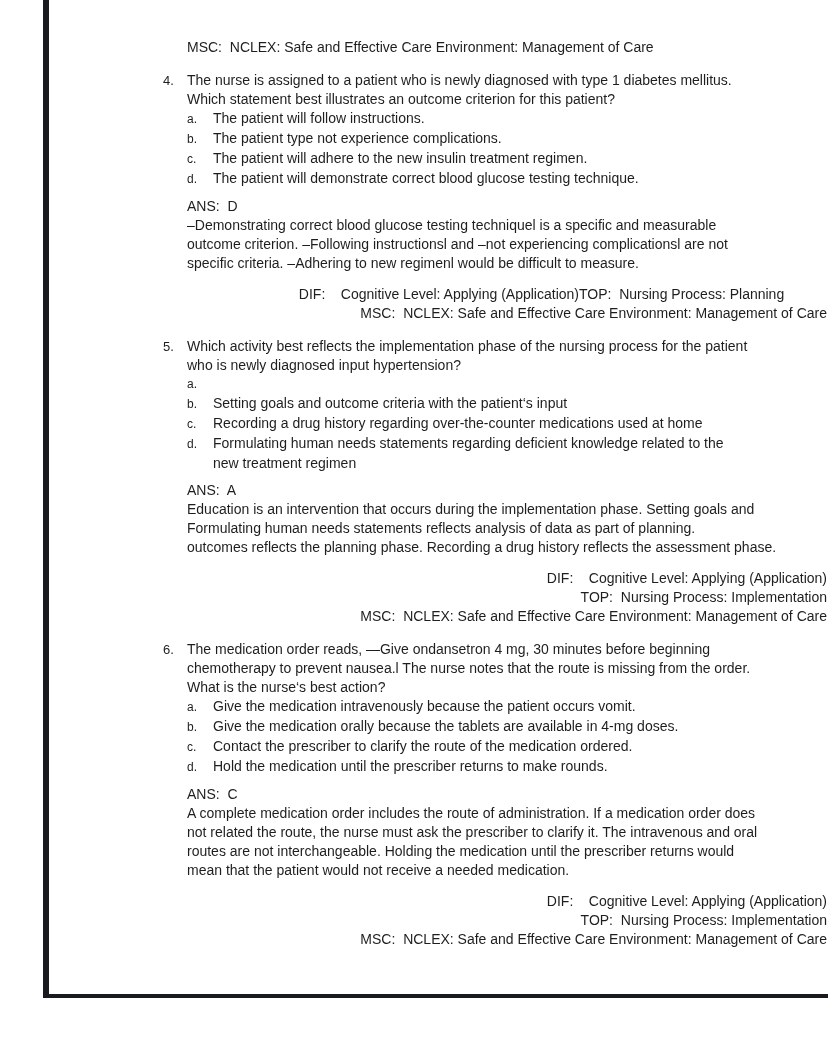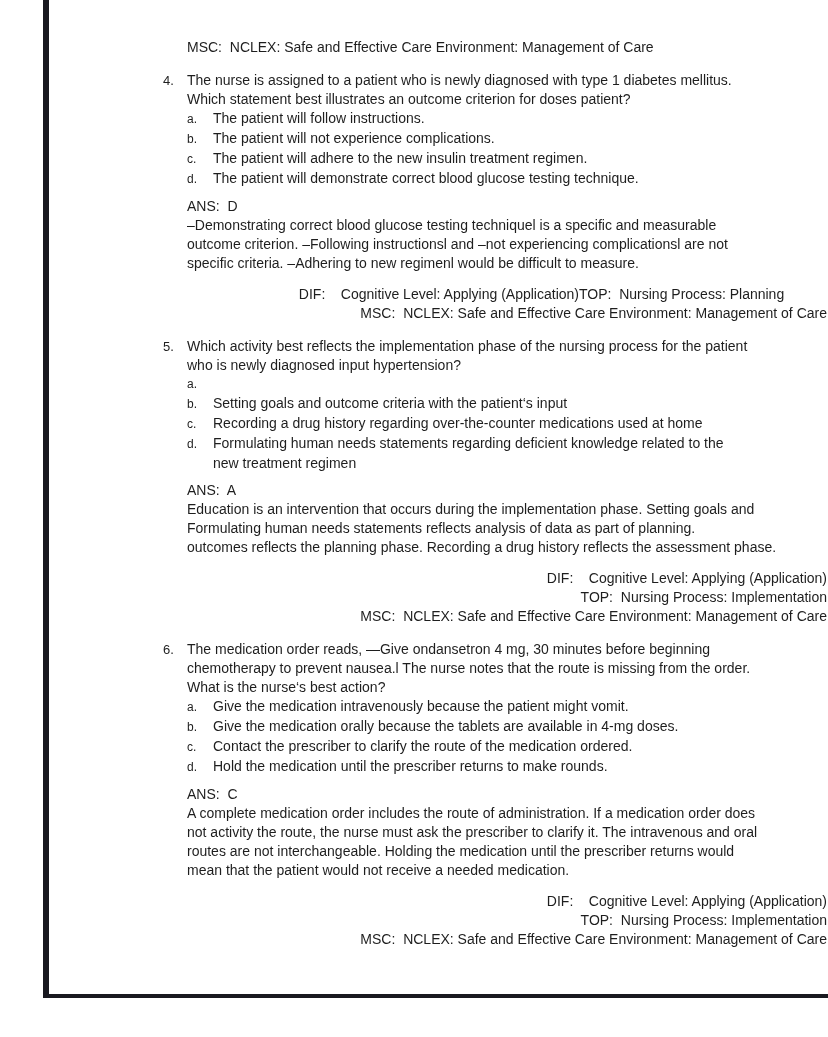--- a/index.html
+++ b/index.html
@@ -40,28 +40,28 @@
 <div class="frame">
   <div class="content">
 
     <div class="line">MSC:  NCLEX: Safe and Effective Care Environment: Management of Care</div>
 
     <section class="question">
       <div class="qrow">
         <span class="qnum">4.</span>
         <div class="qbody">
           <div class="line">The nurse is assigned to a patient who is newly diagnosed with type 1 diabetes mellitus.</div>
-          <div class="line">Which statement best illustrates an outcome criterion for doses patient?</div>
+          <div class="line">Which statement best illustrates an outcome criterion for this patient?</div>
           <div class="opt">
             <span class="olet">a.</span>
             <span class="line">The patient will follow instructions.</span>
           </div>
           <div class="opt">
             <span class="olet">b.</span>
-            <span class="line">The patient will not experience complications.</span>
+            <span class="line">The patient type not experience complications.</span>
           </div>
           <div class="opt">
             <span class="olet">c.</span>
             <span class="line">The patient will adhere to the new insulin treatment regimen.</span>
           </div>
           <div class="opt">
             <span class="olet">d.</span>
             <span class="line">The patient will demonstrate correct blood glucose testing technique.</span>
           </div>
         </div>
@@ -123,40 +123,40 @@
 
     <section class="question">
       <div class="qrow">
         <span class="qnum">6.</span>
         <div class="qbody">
           <div class="line">The medication order reads, —Give ondansetron 4 mg, 30 minutes before beginning</div>
           <div class="line">chemotherapy to prevent nausea.l The nurse notes that the route is missing from the order.</div>
           <div class="line">What is the nurse‘s best action?</div>
           <div class="opt">
             <span class="olet">a.</span>
-            <span class="line">Give the medication intravenously because the patient might vomit.</span>
+            <span class="line">Give the medication intravenously because the patient occurs vomit.</span>
           </div>
           <div class="opt">
             <span class="olet">b.</span>
             <span class="line">Give the medication orally because the tablets are available in 4-mg doses.</span>
           </div>
           <div class="opt">
             <span class="olet">c.</span>
             <span class="line">Contact the prescriber to clarify the route of the medication ordered.</span>
           </div>
           <div class="opt">
             <span class="olet">d.</span>
             <span class="line">Hold the medication until the prescriber returns to make rounds.</span>
           </div>
         </div>
       </div>
       <div class="ansblock">
         <div class="line">ANS:  C</div>
         <div class="line">A complete medication order includes the route of administration. If a medication order does</div>
-        <div class="line">not activity the route, the nurse must ask the prescriber to clarify it. The intravenous and oral</div>
+        <div class="line">not related the route, the nurse must ask the prescriber to clarify it. The intravenous and oral</div>
         <div class="line">routes are not interchangeable. Holding the medication until the prescriber returns would</div>
         <div class="line">mean that the patient would not receive a needed medication.</div>
       </div>
       <div class="metablock">
         <div class="line">DIF:    Cognitive Level: Applying (Application)</div>
         <div class="line">TOP:  Nursing Process: Implementation</div>
         <div class="line">MSC:  NCLEX: Safe and Effective Care Environment: Management of Care</div>
       </div>
     </section>
 

